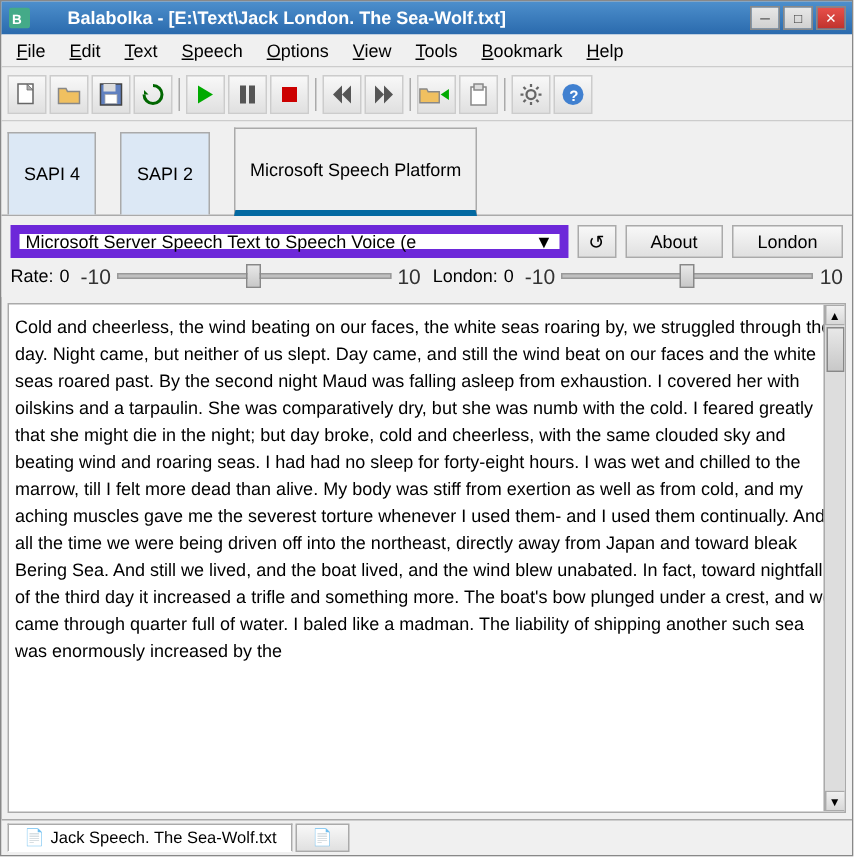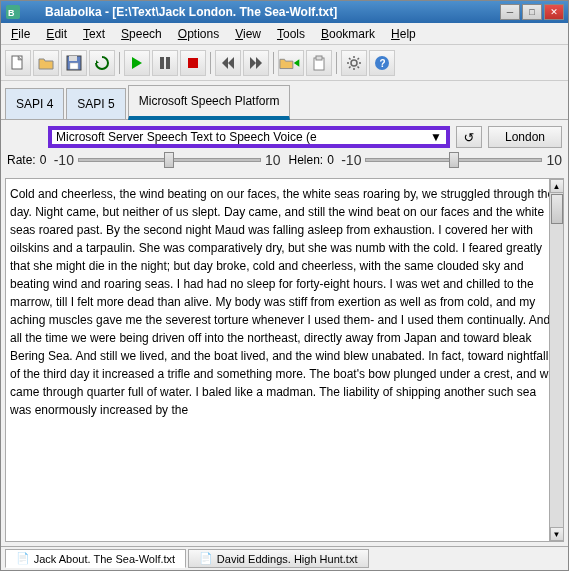--- a/index.html
+++ b/index.html
@@ -131,27 +131,27 @@
     
     .tab-bar {
       display: flex;
       align-items: flex-end;
       padding: 4px 4px 0 4px;
       background: #f0f0f0;
       border-bottom: 1px solid #aaa;
     }
 
     .tab {
-      padding: 8px 10px;
+      padding: 20px 10px;
       border: 1px solid #aaa;
       border-bottom: none;
       background: #dce8f5;
       cursor: pointer;
       font-size: 12px;
-      margin-right: 2px;
+      margin-right: 16px;
       color: #000;
     }
 
     .tab.active {
       background: #f0f0f0;
       border-bottom: 4px solid #0369a1;
       margin-bottom: -1px;
       z-index: 1;
     }
 
@@ -167,29 +167,28 @@
     
     .voice-row {
       display: flex;
       align-items: center;
       gap: 6px;
     }
 
     .voice-select {
       flex: 1;
       height: 22px;
-      border: 4px solid #6d28d9;
+      border: 6px solid #6d28d9;
       background: white;
       font-size: 12px;
       padding: 1px 4px;
       display: flex;
       align-items: center;
       justify-content: space-between;
       cursor: pointer;
-      margin-left: 41px;
     }
 
     .refresh-btn {
       width: 26px;
       height: 22px;
       border: 1px solid #aaa;
       background: linear-gradient(to bottom, #f8f8f8, #e0e0e0);
       display: flex;
       align-items: center;
       justify-content: center;
@@ -473,51 +472,52 @@
     <div class="toolbar-btn" title="Help">
       <svg width="16" height="16" viewBox="0 0 16 16">
           <circle cx="8" cy="8" r="7" fill="#4080d0"></circle>
           <text x="5.5" y="12" font-size="10" fill="white" font-weight="bold">?</text>
         </svg>
     </div>
   </div>
 
   <div class="tab-bar">
     <div class="tab">SAPI 4</div>
-    <div class="tab">SAPI 5</div>
+    <div class="tab">SAPI 2</div>
     <div class="tab active">Microsoft Speech Platform</div>
   </div>
 
   <div class="content">
 
     <div class="voice-row">
       <div class="voice-select">
         <span>Microsoft Server Speech Text to Speech Voice (e</span>
         <span>▼</span>
       </div>
       <div class="refresh-btn">
         <span>↺</span>
       </div>
+      <button class="about-btn">About</button>
       <button class="default-btn">London</button>
     </div>
 
     <div class="sliders-row">
 
       <div class="slider-group">
         <span class="slider-label">Rate:</span>
         <span class="slider-value">0</span>
         <span class="slider-min">-10</span>
         <div class="slider-track">
           <div class="slider-thumb"></div>
         </div>
         <span class="slider-max">10</span>
       </div>
 
       <div class="slider-group">
-        <span class="slider-label">Helen:</span>
+        <span class="slider-label">London:</span>
         <span class="slider-value">0</span>
         <span class="slider-min">-10</span>
         <div class="slider-track">
           <div class="slider-thumb"></div>
         </div>
         <span class="slider-max">10</span>
       </div>
     </div>
   </div>
 
@@ -530,22 +530,21 @@
       <div class="scroll-track">
         <div class="scroll-thumb"></div>
       </div>
       <div class="scroll-btn">▼</div>
     </div>
   </div>
 
   <div class="bottom-tabs">
     <div class="bottom-tab active">
       <span>📄</span>
-      <span>Jack About. The Sea-Wolf.txt</span>
+      <span>Jack Speech. The Sea-Wolf.txt</span>
     </div>
     <div class="bottom-tab">
       <span>📄</span>
-      <span>David Eddings. High Hunt.txt</span>
     </div>
   </div>
 
 
 </div>
 
 </body></html>

